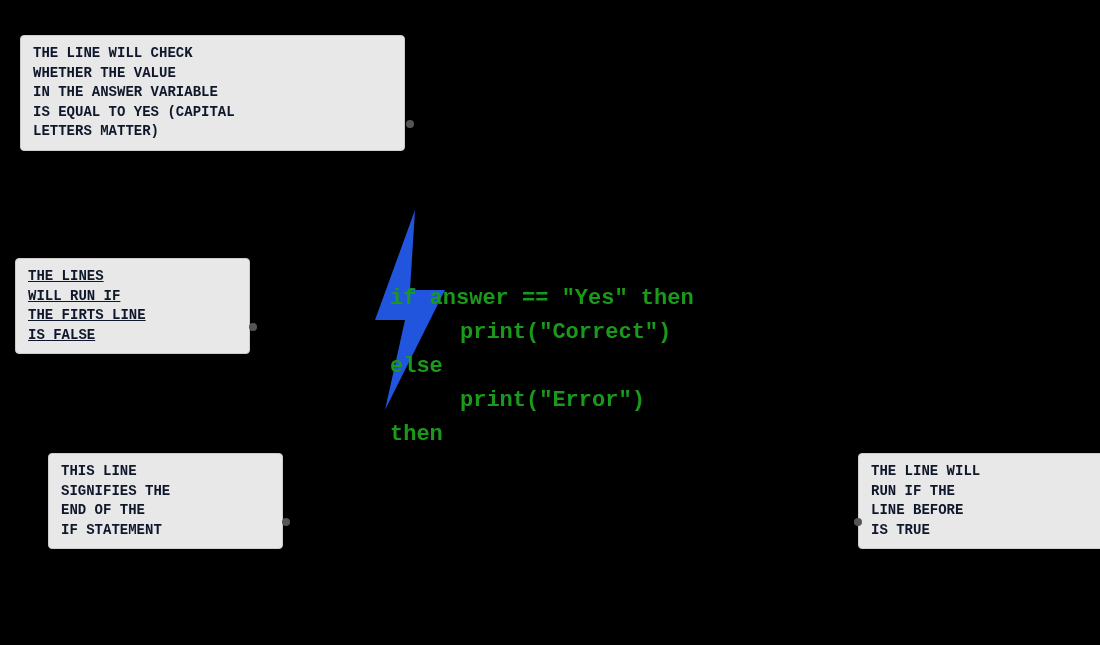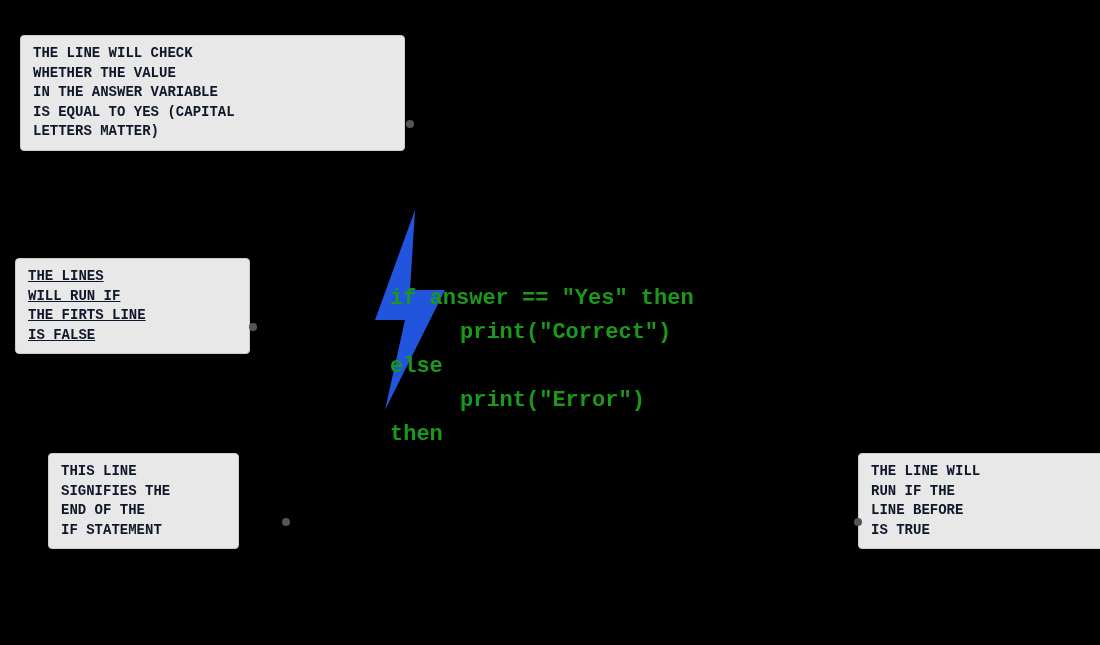--- a/index.html
+++ b/index.html
@@ -67,21 +67,21 @@
 
 <div class="annotation-box" style="top: 258px; left: 15px; width: 235px; text-decoration: underline;">
   <span style="white-space: pre-line; display: block;">THE LINES
 WILL RUN IF
 THE FIRTS LINE
 IS FALSE</span>
 </div>
 
 <div class="dot" style="top: 323px; left: 249px;"></div>
 
-<div class="annotation-box" style="top: 453px; left: 48px; width: 191px;">
+<div class="annotation-box" style="top: 453px; left: 48px; width: 235px;">
   <span style="white-space: pre-line; display: block;">THIS LINE
 SIGNIFIES THE
 END OF THE
 IF STATEMENT</span>
 </div>
 
 <div class="dot" style="top: 518px; left: 282px;"></div>
 
 <div class="annotation-box" style="top: 453px; left: 858px; width: 271px;">
   <span style="white-space: pre-line; display: block;">THE LINE WILL

